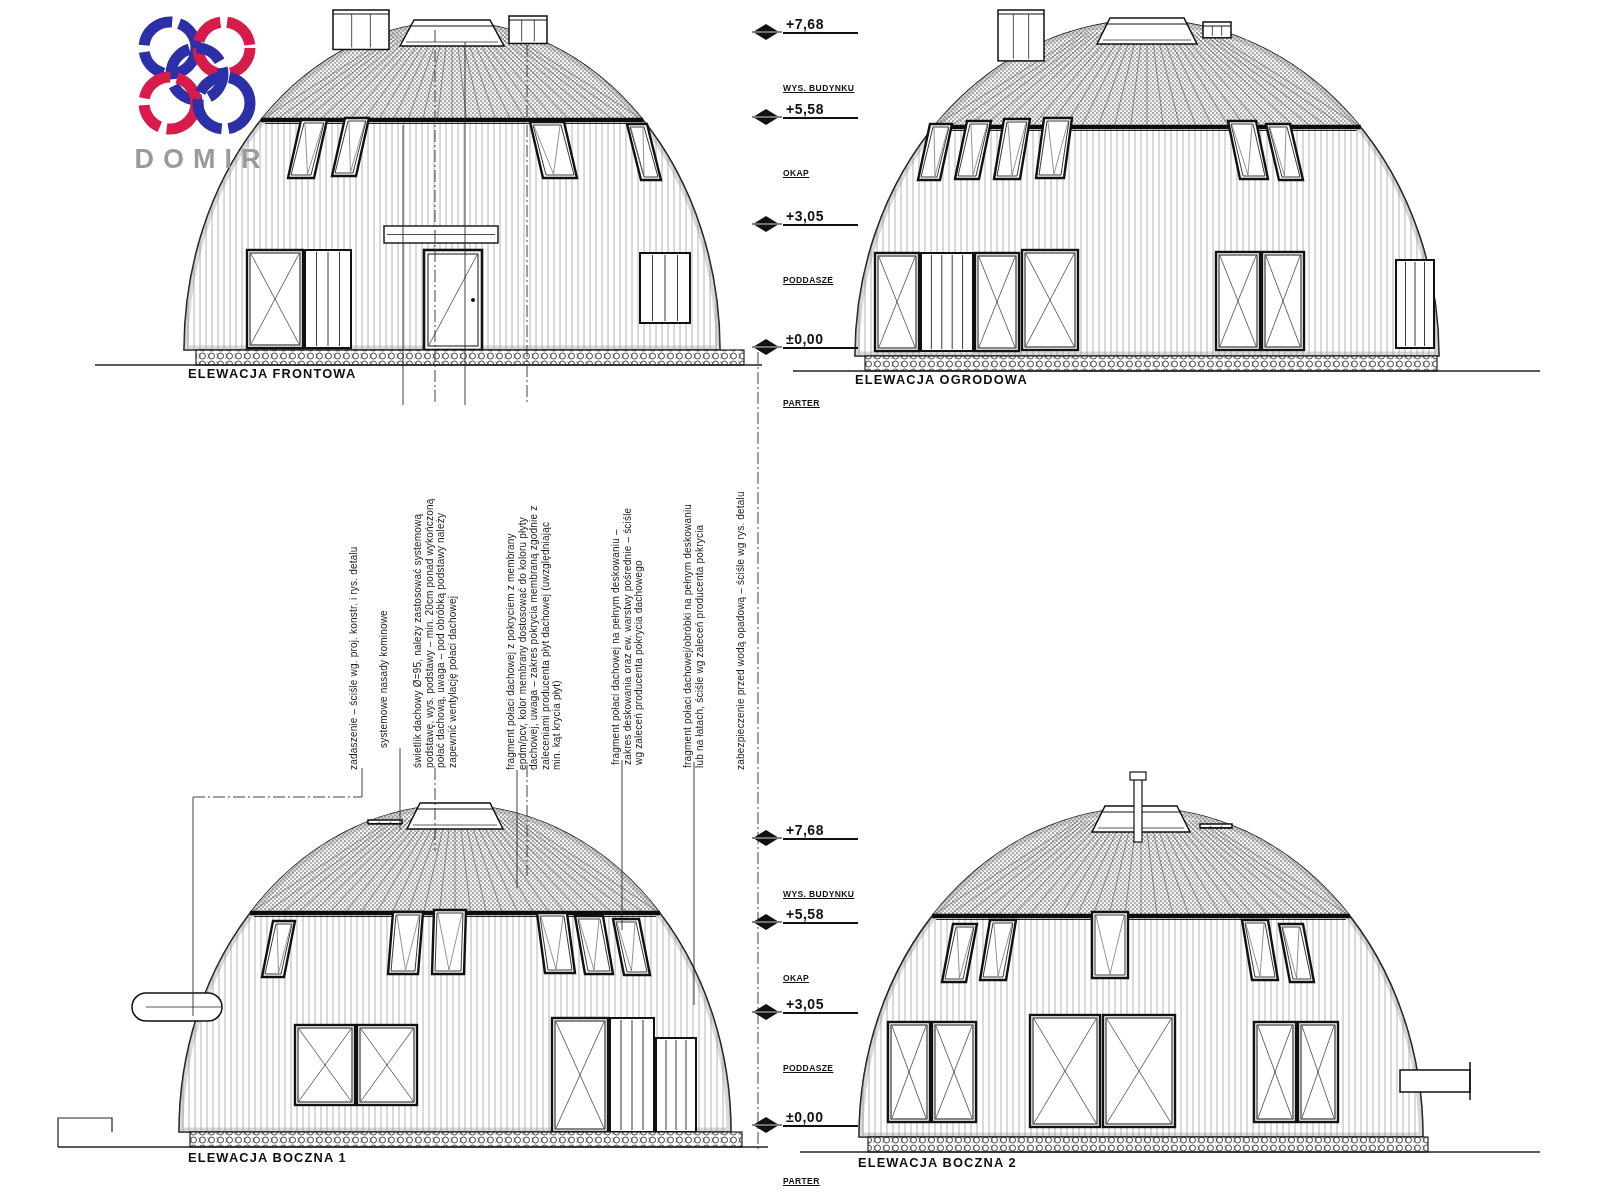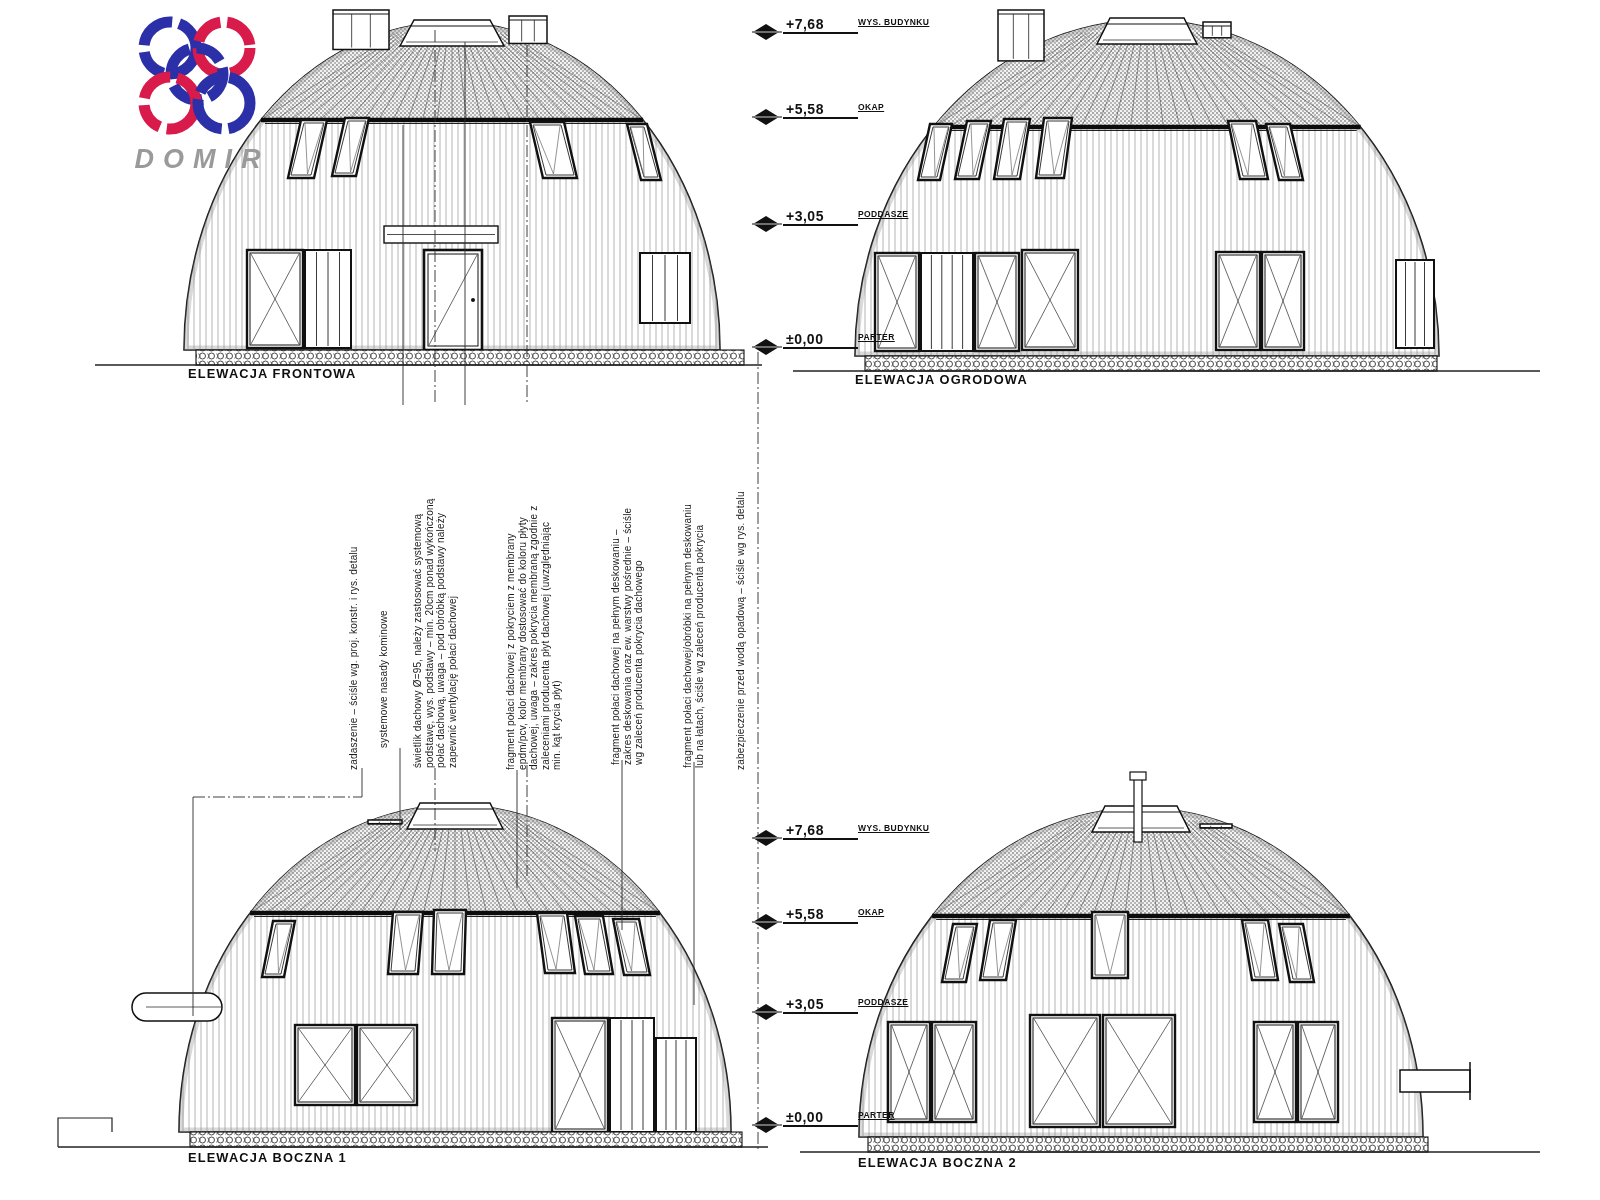--- a/index.html
+++ b/index.html
@@ -1,28 +1,28 @@
 <!DOCTYPE html>
 <html><head>
 <meta charset="utf-8">
 <style>
   html,body{margin:0;padding:0;background:#fff;}
   #canvas{position:relative;width:1600px;height:1200px;background:#ffffff;overflow:hidden;
           font-family:"Liberation Sans",sans-serif;color:#111;}
   #drawing{position:absolute;left:0;top:0;}
   
   #logo{position:absolute;left:103px;top:12px;width:190px;text-align:center;}
-  .logotext{font-size:27px;font-weight:bold;letter-spacing:9px;color:#9a9a9a;margin-top:0px;padding-left:8px;font-style:italic;}
+  .logotext{font-size:27px;font-weight:bold;letter-spacing:9px;color:#9a9a9a;margin-top:0px;padding-left:8px;}
   
   .elabel{position:absolute;font-size:13.5px;font-weight:bold;letter-spacing:1.2px;color:#0e0e0e;
           transform:scaleX(.95);transform-origin:left top;white-space:nowrap;}
   
   .dim{position:absolute;display:flex;align-items:flex-start;}
   .dsym{margin-top:7px;flex:none;}
-  .dimcol{display:flex;flex-direction:row;margin-left:1px;}
+  .dimcol{display:flex;flex-direction:column;margin-left:1px;gap:48px;}
   .dval{font-size:14px;font-weight:bold;border-bottom:2px solid #111;padding:0 12px 0 3px;
         line-height:16px;min-width:60px;letter-spacing:.5px;white-space:nowrap;}
   .dlbl{font-size:8.5px;font-weight:bold;letter-spacing:.4px;margin-top:1px;white-space:nowrap;text-decoration:underline;}
   
   .vnote{position:absolute;transform:rotate(-90deg);transform-origin:0 0;font-size:10px;
          line-height:11.5px;color:#1a1a1a;white-space:pre-line;letter-spacing:.2px;width:360px;}
 </style>
 </head>
 <body>
 

